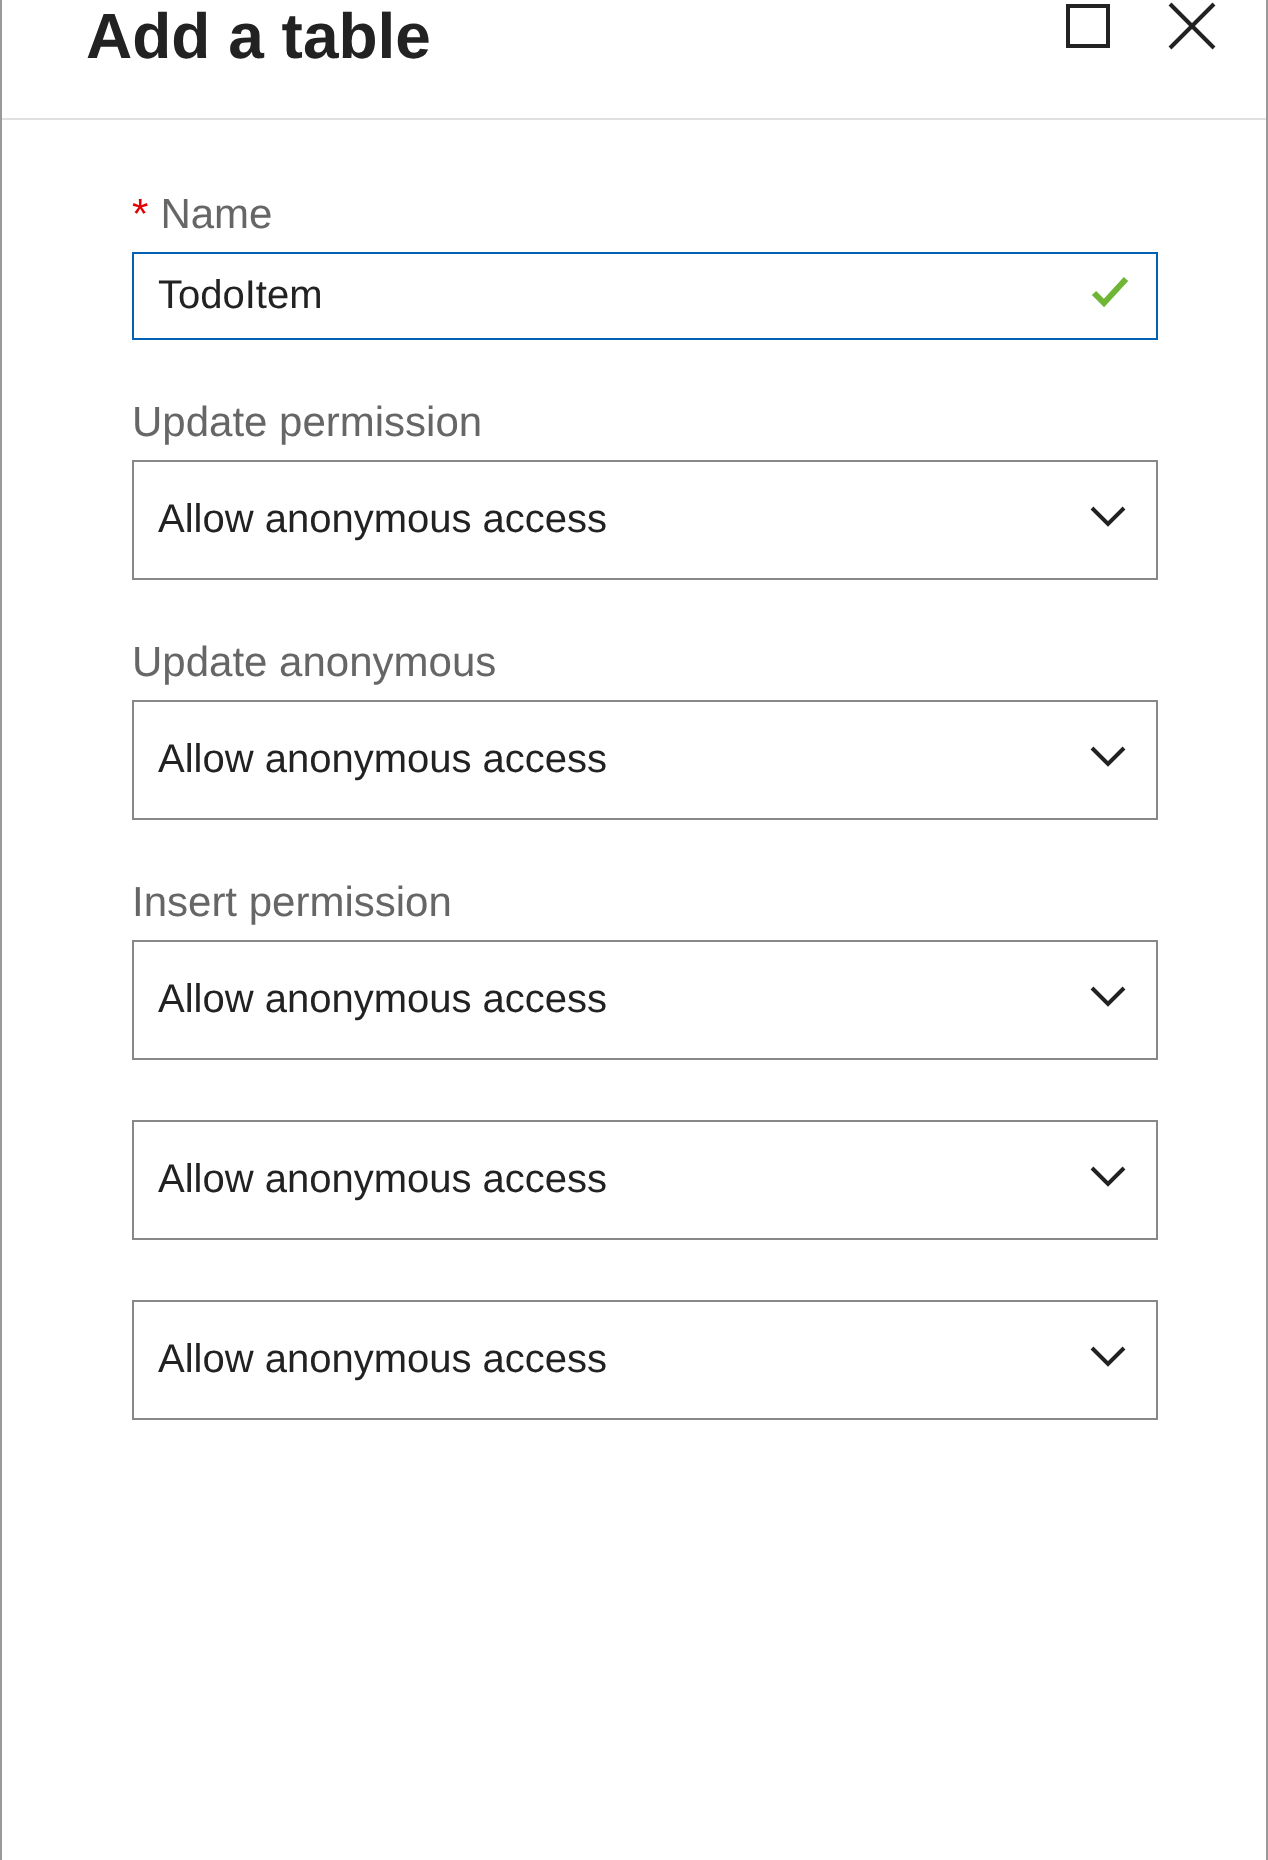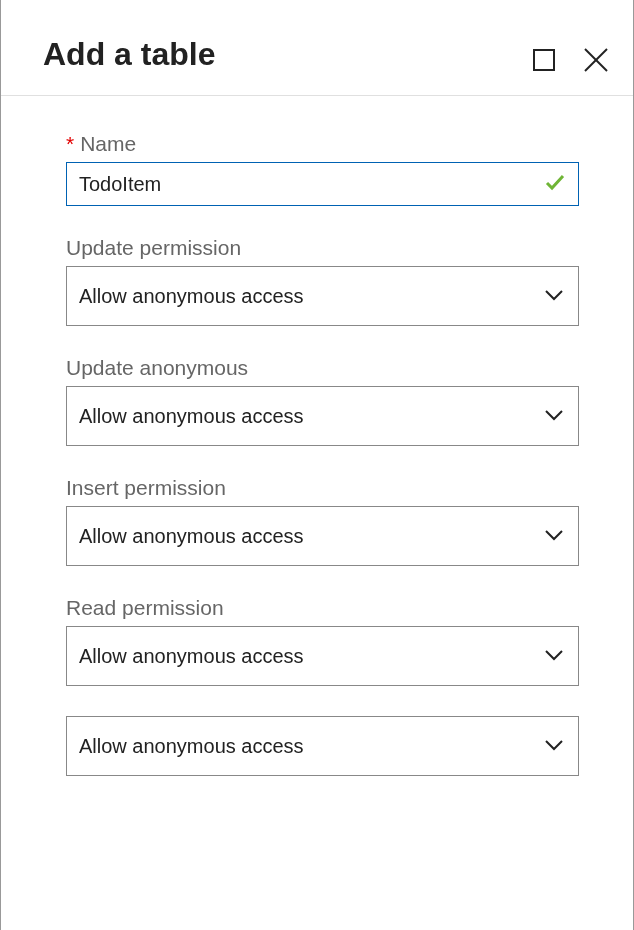--- a/index.html
+++ b/index.html
@@ -11,23 +11,23 @@
       font-family: "Segoe UI", -apple-system, BlinkMacSystemFont, sans-serif;
       background: #ffffff;
       width: 634px;
       height: 930px;
       border-left: 1px solid #999;
       border-right: 1px solid #999;
       position: relative;
     }
     .header {
       display: flex;
-      align-items: flex-end;
+      align-items: flex-start;
       justify-content: space-between;
-      padding: 36px 24px 22px 42px;
+      padding: 0 24px 22px 42px;
       border-bottom: 1px solid #e0e0e0;
     }
     .header-title {
       font-size: 32px;
       font-weight: 700;
       color: #222;
     }
     .header-actions {
       display: flex;
       align-items: center;
@@ -168,21 +168,20 @@
       <div class="select-value">Allow anonymous access</div>
       <span class="select-chevron">
         <svg width="20" height="12" viewBox="0 0 20 12">
           <polyline points="2,2 10,10 18,2" fill="none" stroke="#222" stroke-width="2"></polyline>
         </svg>
       </span>
     </div>
   </div>
 
   <div class="field-group">
-    <label class="field-label">Read permission</label>
     <div class="select-wrapper">
       <div class="select-value">Allow anonymous access</div>
       <span class="select-chevron">
         <svg width="20" height="12" viewBox="0 0 20 12">
           <polyline points="2,2 10,10 18,2" fill="none" stroke="#222" stroke-width="2"></polyline>
         </svg>
       </span>
     </div>
   </div>
 

